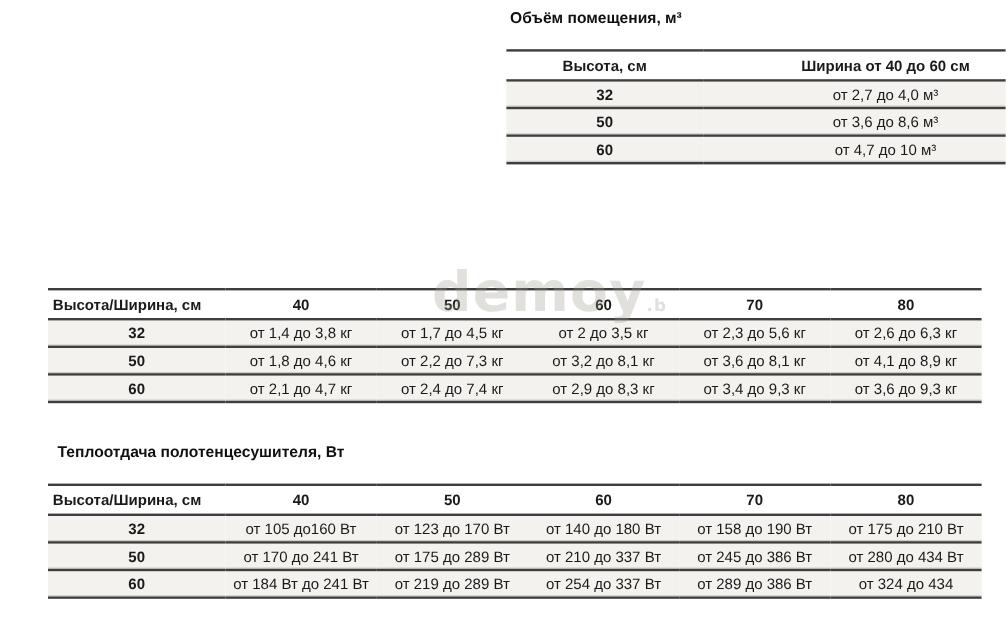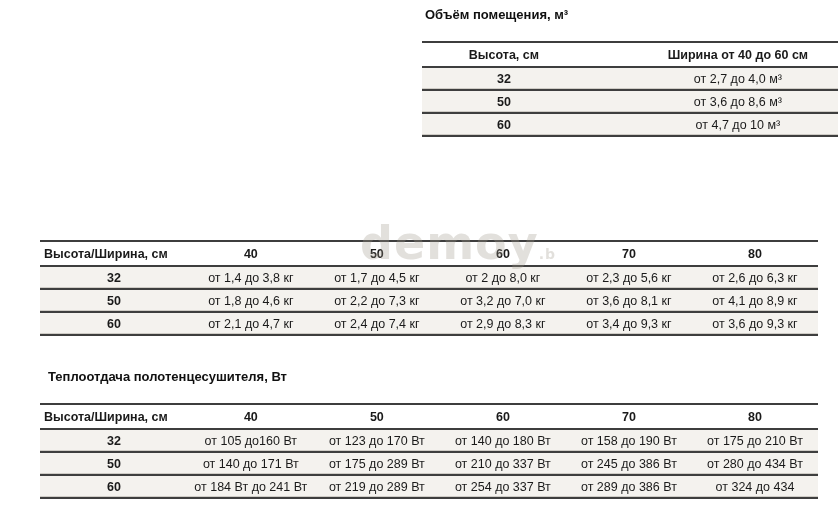--- a/index.html
+++ b/index.html
@@ -132,29 +132,29 @@
         <th>60</th>
         <th>70</th>
         <th>80</th>
       </tr>
     </thead>
     <tbody>
       <tr>
         <td class="rowhead">32</td>
         <td>от 1,4 до 3,8 кг</td>
         <td>от 1,7 до 4,5 кг</td>
-        <td>от 2 до 8,0 кг</td>
+        <td>от 2 до 3,5 кг</td>
         <td>от 2,3 до 5,6 кг</td>
         <td>от 2,6 до 6,3 кг</td>
       </tr>
       <tr>
         <td class="rowhead">50</td>
         <td>от 1,8 до 4,6 кг</td>
         <td>от 2,2 до 7,3 кг</td>
-        <td>от 3,2 до 7,0 кг</td>
+        <td>от 3,2 до 8,1 кг</td>
         <td>от 3,6 до 8,1 кг</td>
         <td>от 4,1 до 8,9 кг</td>
       </tr>
       <tr>
         <td class="rowhead">60</td>
         <td>от 2,1 до 4,7 кг</td>
         <td>от 2,4 до 7,4 кг</td>
         <td>от 2,9 до 8,3 кг</td>
         <td>от 3,4 до 9,3 кг</td>
         <td>от 3,6 до 9,3 кг</td>
@@ -187,21 +187,21 @@
       <tr>
         <td class="rowhead">32</td>
         <td>от 105 до160 Вт</td>
         <td>от 123 до 170 Вт</td>
         <td>от 140 до 180 Вт</td>
         <td>от 158 до 190 Вт</td>
         <td>от 175 до 210 Вт</td>
       </tr>
       <tr>
         <td class="rowhead">50</td>
-        <td>от 140 до 171 Вт</td>
+        <td>от 170 до 241 Вт</td>
         <td>от 175 до 289 Вт</td>
         <td>от 210 до 337 Вт</td>
         <td>от 245 до 386 Вт</td>
         <td>от 280 до 434 Вт</td>
       </tr>
       <tr>
         <td class="rowhead">60</td>
         <td>от 184 Вт до 241 Вт</td>
         <td>от 219 до 289 Вт</td>
         <td>от 254 до 337 Вт</td>

